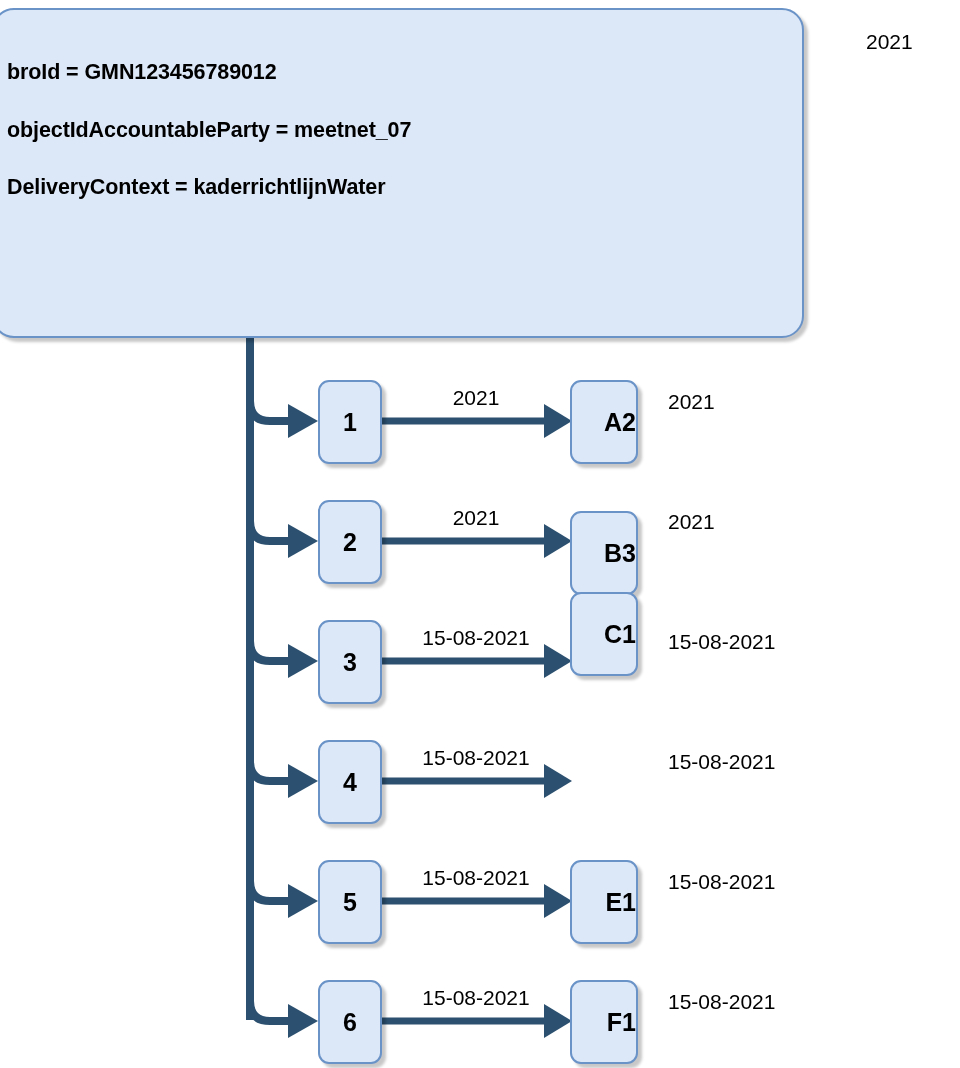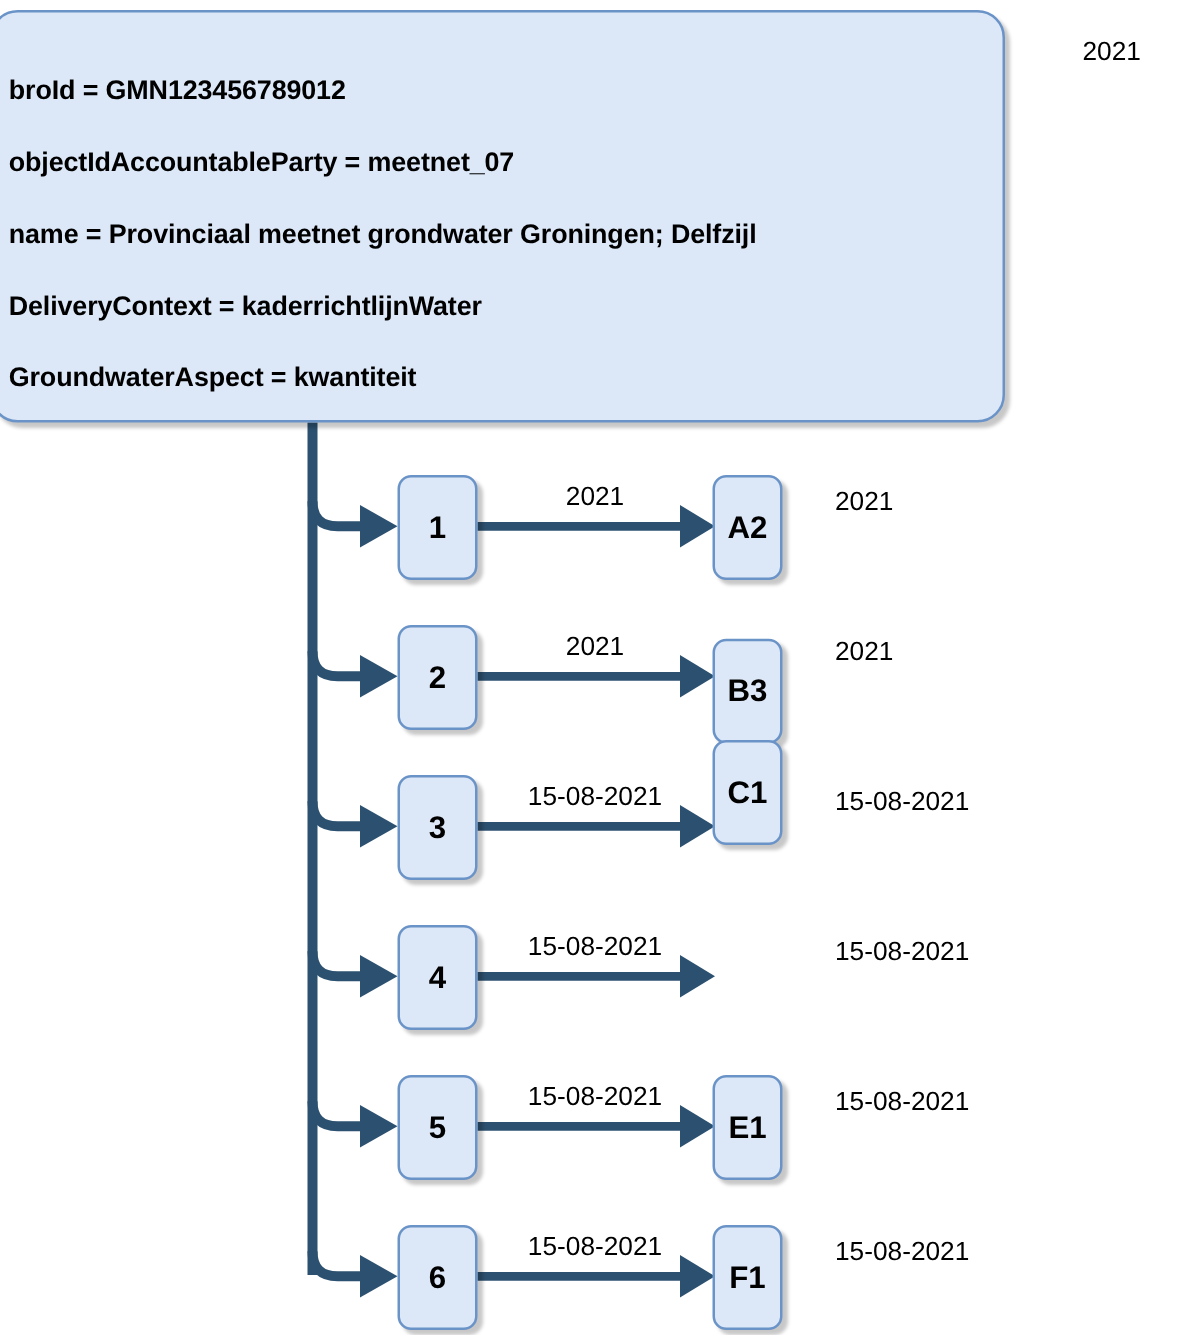--- a/index.html
+++ b/index.html
@@ -85,21 +85,21 @@
     align-items: center;
     justify-content: center;
   }
   .node-label {
     font-size: 25px;
     font-weight: bold;
     color: #000000;
     line-height: 1;
   }
   .node.src { left: 318px; }
-  .node.dst { left: 570px; width: 56px; }
+  .node.dst { left: 570px; width: 68px; justify-content: flex-end; }
 
   
   .edge-label {
     position: absolute;
     font-size: 21px;
     color: #000000;
     white-space: nowrap;
     text-align: center;
     z-index: 5;
   }
@@ -154,23 +154,21 @@
       <polygon points="544,764 544,798 572,781"></polygon>
       <polygon points="544,884 544,918 572,901"></polygon>
       <polygon points="544,1004 544,1038 572,1021"></polygon>
     </g>
   </svg>
 
   <div class="main-box">
     <div class="main-box-text">
       <span class="attr-line">broId = GMN123456789012</span>
       <span class="attr-line">objectIdAccountableParty = meetnet_07</span>
-      <span class="attr-line">name = Provinciaal meetnet grondwater Groningen; Delfzijl</span>
       <span class="attr-line">DeliveryContext = kaderrichtlijnWater</span>
-      <span class="attr-line">GroundwaterAspect = kwantiteit</span>
     </div>
   </div>
 
   <div class="corner-label">2021</div>
 
   <div class="node src" style="top:380px">
     <span class="node-label">1</span>
   </div>
   <div class="edge-label mid" style="top:386px">2021</div>
   <div class="node dst" style="top:380px">

